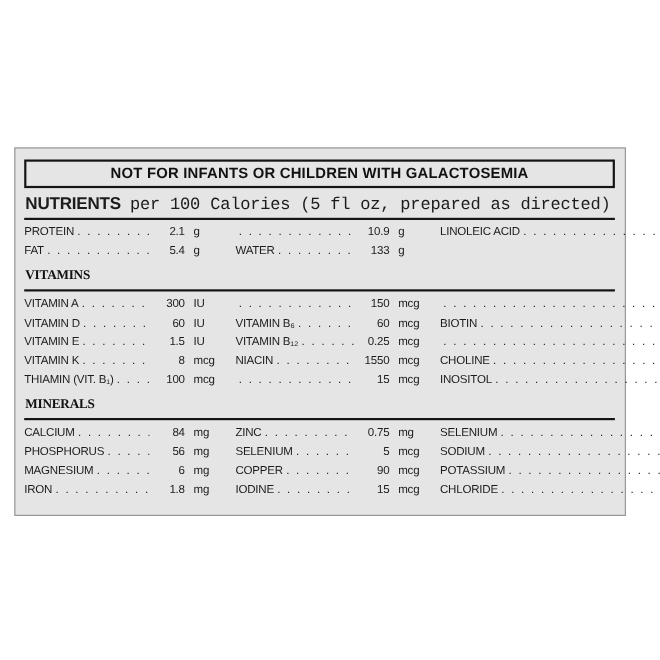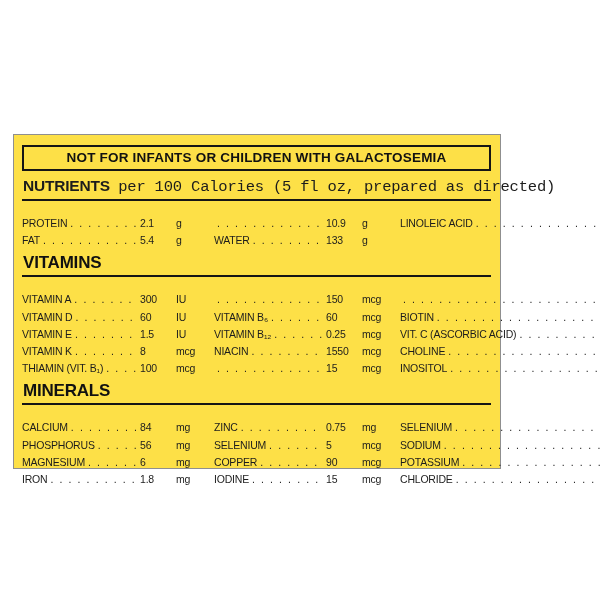--- a/index.html
+++ b/index.html
@@ -15,25 +15,25 @@
   .stage {
     position: relative;
     width: 600px;
     height: 600px;
     background: #ffffff;
   }
   .panel {
     position: absolute;
     left: 13px;
     top: 134px;
-    width: 488px;
+    width: 556px;
     height: 335px;
     box-sizing: border-box;
     border: 1px solid #8f8f8f;
-    background: #fde047;
+    background: #e5e5e5;
     padding: 9px 9px 0 8px;
   }
   .warning {
     margin-top: 1px;
     border: 2px solid #151515;
     text-align: center;
     font-weight: bold;
     font-size: 13.5px;
     line-height: 16px;
     letter-spacing: 0.2px;
@@ -49,27 +49,28 @@
   .heading .hb { font-weight: bold; letter-spacing: -0.2px; }
   .heading .hs { margin-left: 4px; letter-spacing: -0.2px; font-family: Liberation Mono, monospace; }
   .rule {
     margin-top: 2px;
     border-top: 2px solid #151515;
     height: 0;
   }
   .stitle {
     margin: 3px 0 0 1px;
     font-weight: bold;
-    font-size: 17px;
+    font-size: 12px;
     line-height: 21px;
     letter-spacing: -0.2px;
     color: #111;
+    font-family: Liberation Serif, serif;
   }
   .cols {
-    margin-top: 14px;
+    margin-top: 3px;
     display: grid;
     grid-template-columns: 178px 172px 1fr;
     column-gap: 14px;
   }
   .row {
     display: flex;
     align-items: baseline;
     font-size: 10.5px;
     line-height: 17.2px;
     letter-spacing: -0.2px;
@@ -82,20 +83,21 @@
     white-space: nowrap;
     margin: 0 4px 0 3px;
     min-width: 6px;
   }
   .dots::after {
     content: ". . . . . . . . . . . . . . . . . . . . . . . . . . . . . . . . . . . .";
     letter-spacing: 1.6px;
   }
   .val {
     min-width: 28px;
+    text-align: right;
     white-space: nowrap;
   }
   .unit {
     width: 24px;
     margin-left: 8px;
     text-align: left;
     white-space: nowrap;
   }
 </style>
 </head>
@@ -216,21 +218,20 @@
         </div>
         <div class="col">
           <div class="row">
             <span class="dots"></span>
           </div>
           <div class="row">
             <span class="nm">BIOTIN</span>
             <span class="dots"></span>
           </div>
           <div class="row">
-            <span class="nm">VIT. C (ASCORBIC ACID)</span>
             <span class="dots"></span>
           </div>
           <div class="row">
             <span class="nm">CHOLINE</span>
             <span class="dots"></span>
           </div>
           <div class="row">
             <span class="nm">INOSITOL</span>
             <span class="dots"></span>
           </div>

